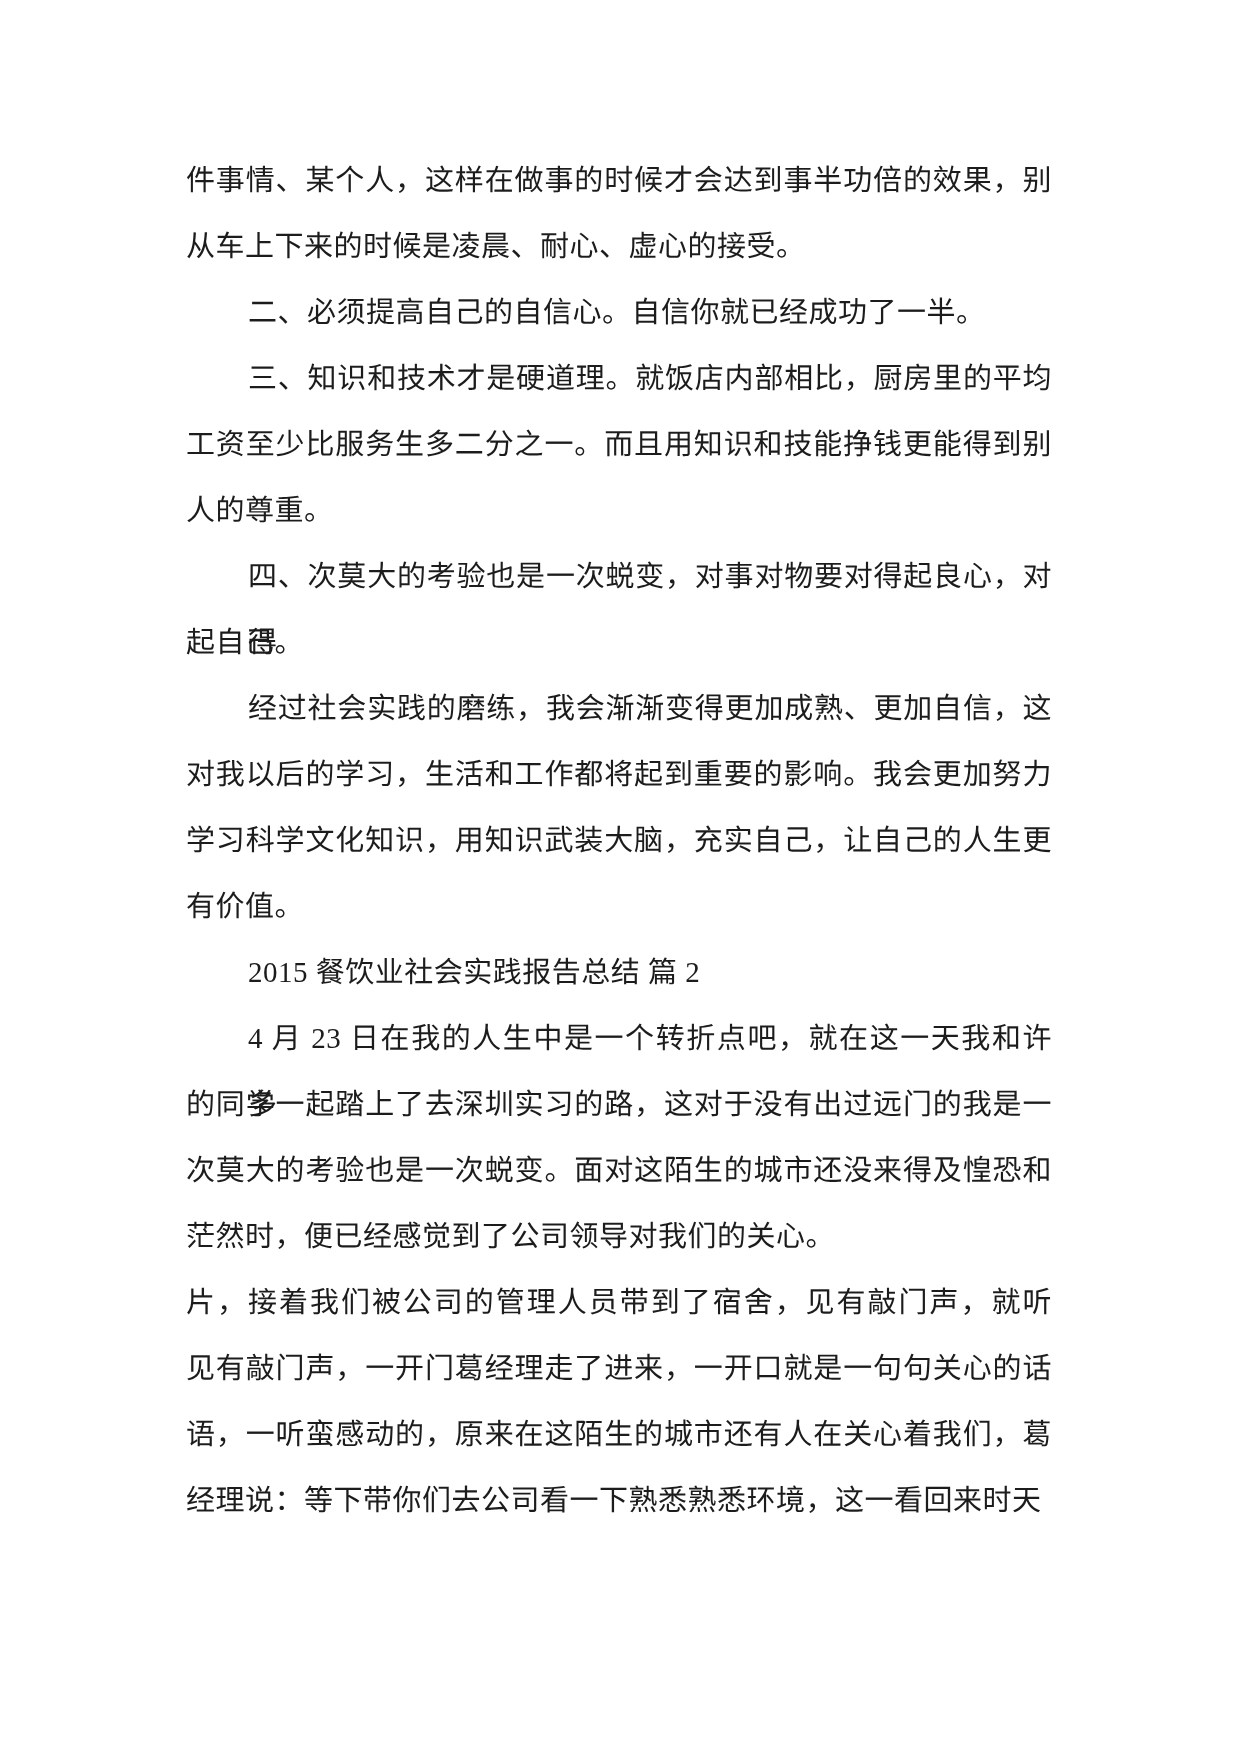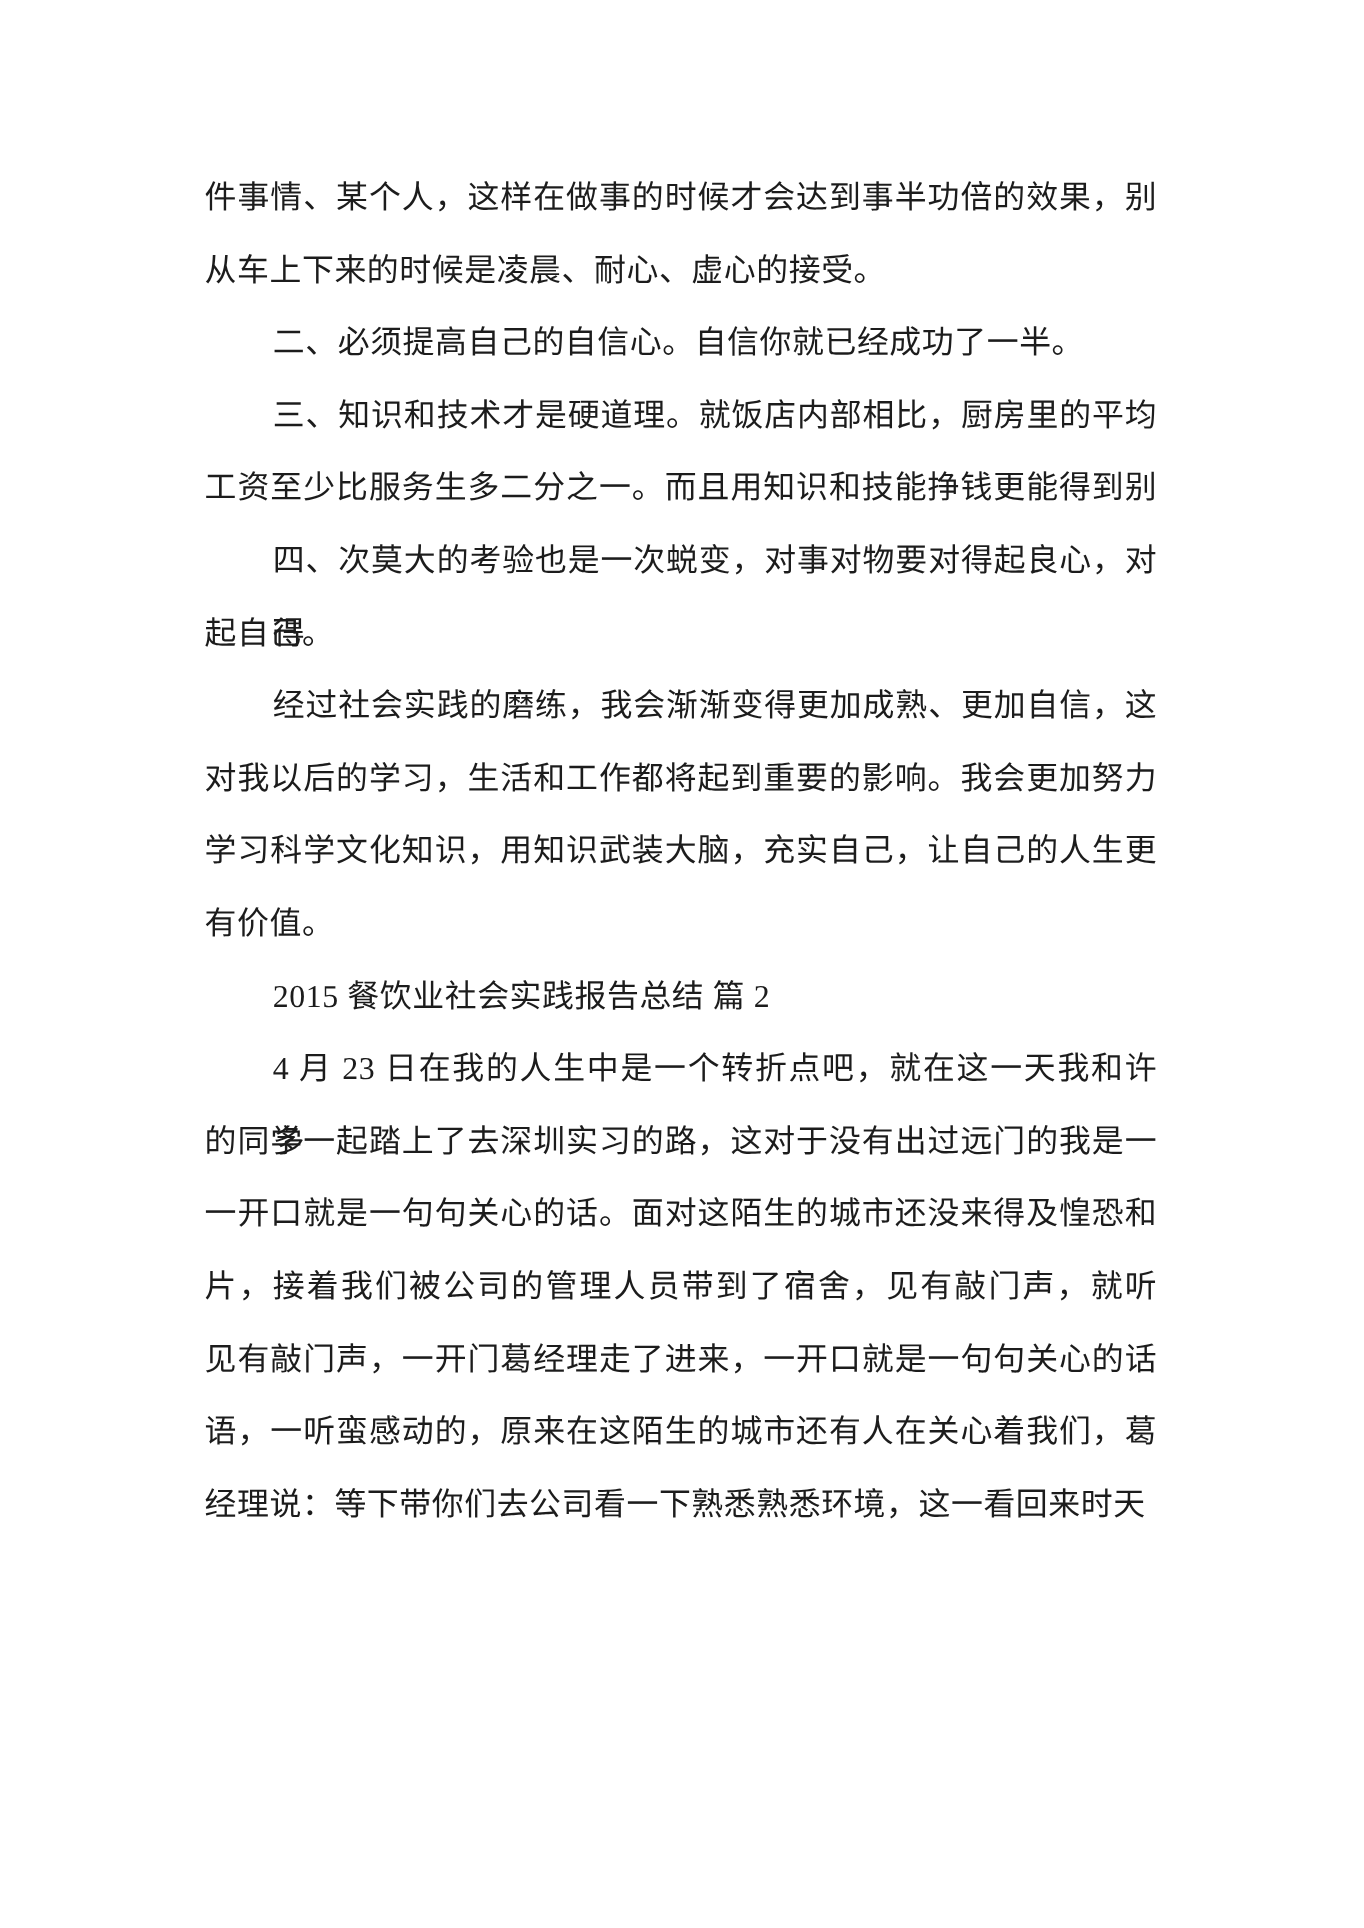--- a/index.html
+++ b/index.html
@@ -54,20 +54,21 @@
     <span class="line">从车上下来的时候是凌晨、耐心、虚心的接受。</span>
   </p>
 
   <p class="para">
     <span class="line ind">二、必须提高自己的自信心。自信你就已经成功了一半。</span>
   </p>
 
   <p class="para">
     <span class="line ind fill">三、知识和技术才是硬道理。就饭店内部相比，厨房里的平均</span>
     <span class="line fill">工资至少比服务生多二分之一。而且用知识和技能挣钱更能得到别</span>
+    <span class="line">人的尊重。</span>
   </p>
 
   <p class="para">
     <span class="line ind fill">四、次莫大的考验也是一次蜕变，对事对物要对得起良心，对得</span>
     <span class="line">起自己。</span>
   </p>
 
   <p class="para">
     <span class="line ind fill">经过社会实践的磨练，我会渐渐变得更加成熟、更加自信，这</span>
     <span class="line fill">对我以后的学习，生活和工作都将起到重要的影响。我会更加努力</span>
@@ -75,21 +76,22 @@
     <span class="line">有价值。</span>
   </p>
 
   <p class="para">
     <span class="line ind">2015 餐饮业社会实践报告总结 篇 2</span>
   </p>
 
   <p class="para">
     <span class="line ind fill">4 月 23 日在我的人生中是一个转折点吧，就在这一天我和许多</span>
     <span class="line fill">的同学一起踏上了去深圳实习的路，这对于没有出过远门的我是一</span>
-    <span class="line fill">一开口就是一句句关心的话。面对这陌生的城市还没来得及惶恐和</span>
+    <span class="line fill">次莫大的考验也是一次蜕变。面对这陌生的城市还没来得及惶恐和</span>
+    <span class="line">茫然时，便已经感觉到了公司领导对我们的关心。</span>
   </p>
 
   <p class="para">
     <span class="line fill">片，接着我们被公司的管理人员带到了宿舍，见有敲门声，就听</span>
     <span class="line fill">见有敲门声，一开门葛经理走了进来，一开口就是一句句关心的话</span>
     <span class="line fill">语，一听蛮感动的，原来在这陌生的城市还有人在关心着我们，葛</span>
     <span class="line">经理说：等下带你们去公司看一下熟悉熟悉环境，这一看回来时天</span>
   </p>
 
 </div>

